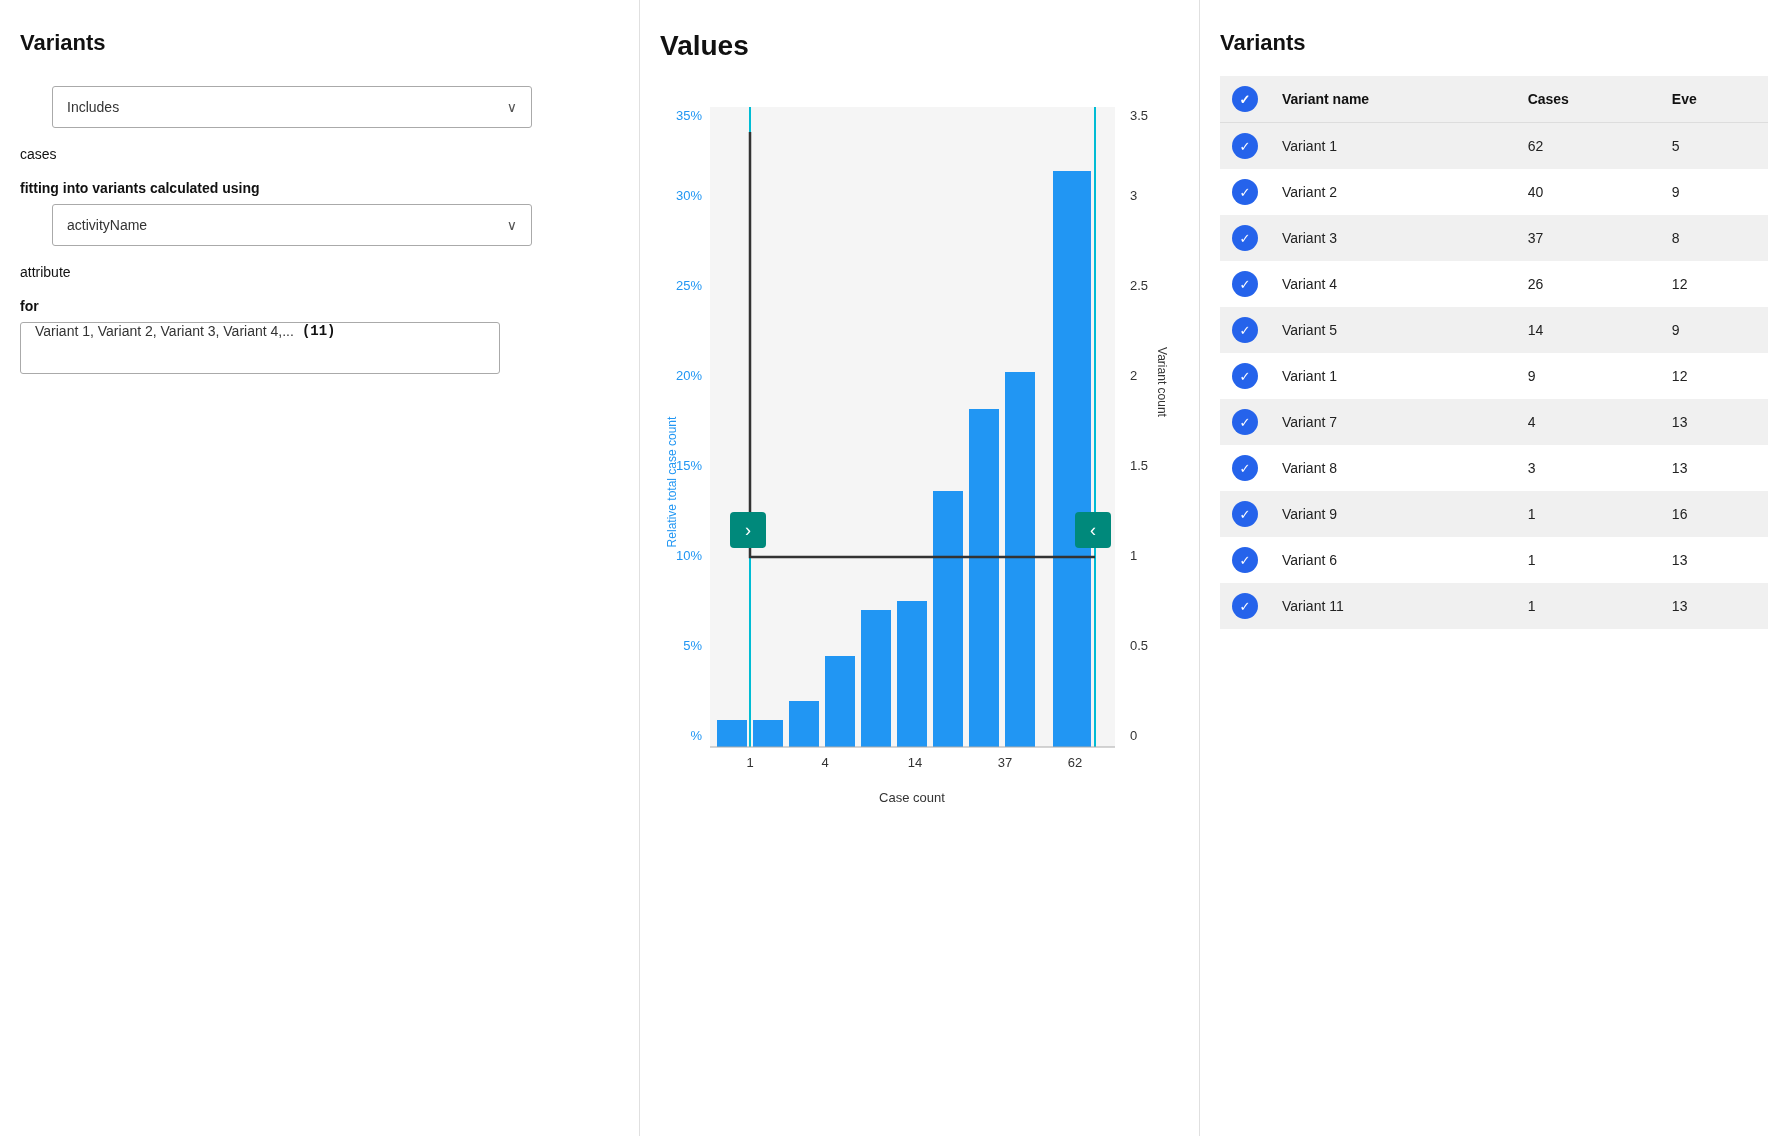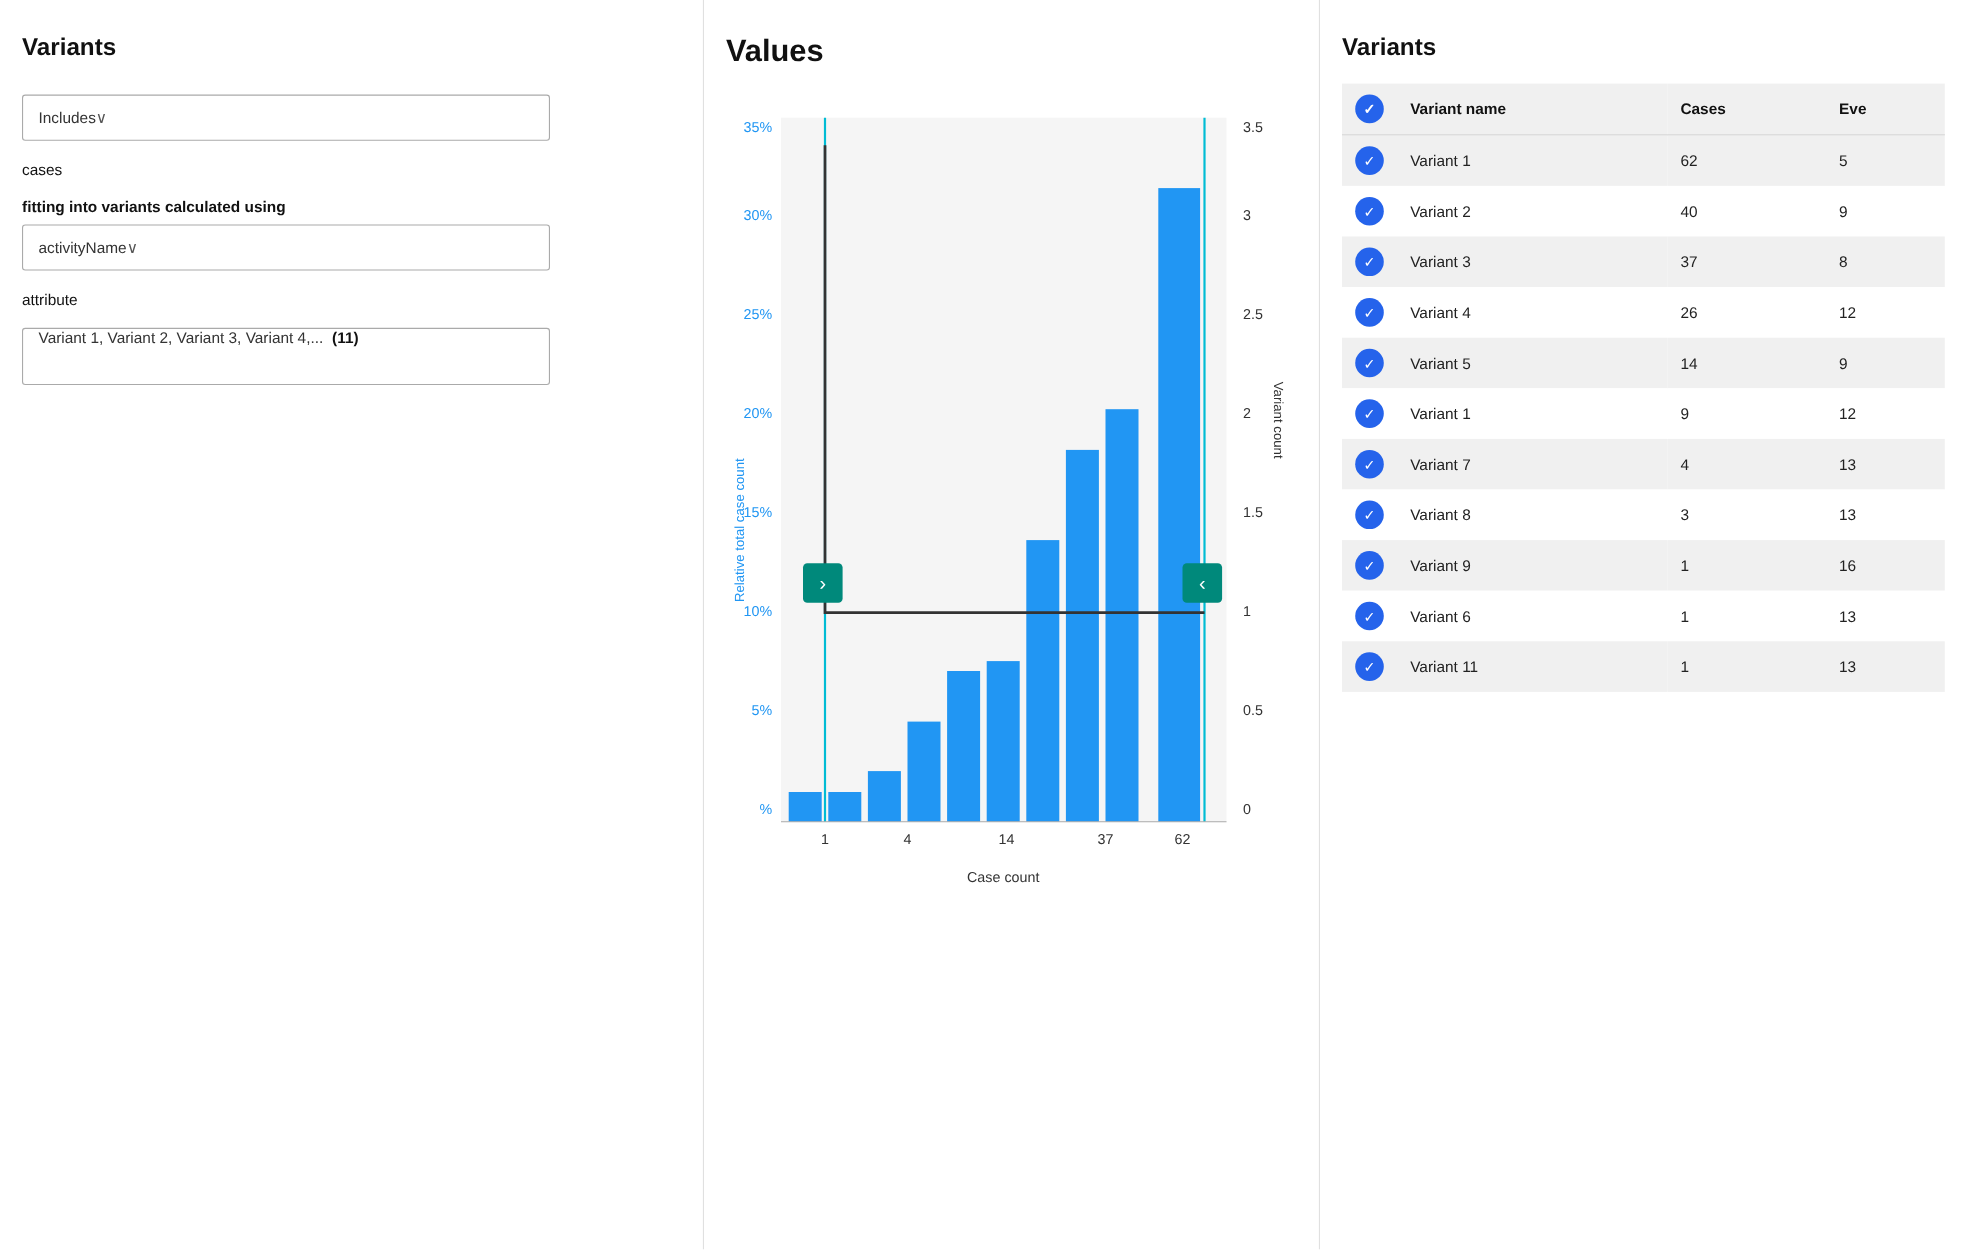--- a/index.html
+++ b/index.html
@@ -33,24 +33,25 @@
     .form-section {
       margin-bottom: 18px;
     }
     .select-box {
       width: 480px;
       height: 42px;
       border: 1px solid #aaa;
       border-radius: 3px;
       display: flex;
       align-items: center;
-      justify-content: flex-start;
+      justify-content: space-between;
       padding: 0 14px;
       background: #fff;
       cursor: pointer;
+      margin-left: 32px;
     }
     .select-box span {
       font-size: 14px;
       color: #333;
     }
     .select-box .chevron {
       font-size: 14px;
       color: #555;
     }
     .inline-label {
@@ -70,20 +71,21 @@
       background: #fff;
     }
     .variant-box span {
       font-size: 14px;
       color: #333;
     }
     .variant-box .count-badge {
       margin-left: 8px;
       font-weight: 700;
       color: #111;
+      font-family: Liberation Mono, monospace;
     }
 
     
     .middle-panel {
       width: 560px;
       padding: 30px 20px 30px 20px;
       border-right: 1px solid #e0e0e0;
       position: relative;
     }
     .chart-title {
@@ -175,20 +177,21 @@
       <span>activityName</span>
       <span class="chevron">∨</span>
     </div>
   </div>
 
   <div class="form-section">
     <span class="inline-label">attribute</span>
   </div>
 
   <div class="form-section">
+    <span class="form-label">for</span>
     <div class="variant-box">
       <span>Variant 1, Variant 2, Variant 3, Variant 4,...</span>
       <span class="count-badge">(11)</span>
     </div>
   </div>
 </div>
 
 <div class="middle-panel">
   <div class="chart-title">Values</div>
   <div class="chart-area">

